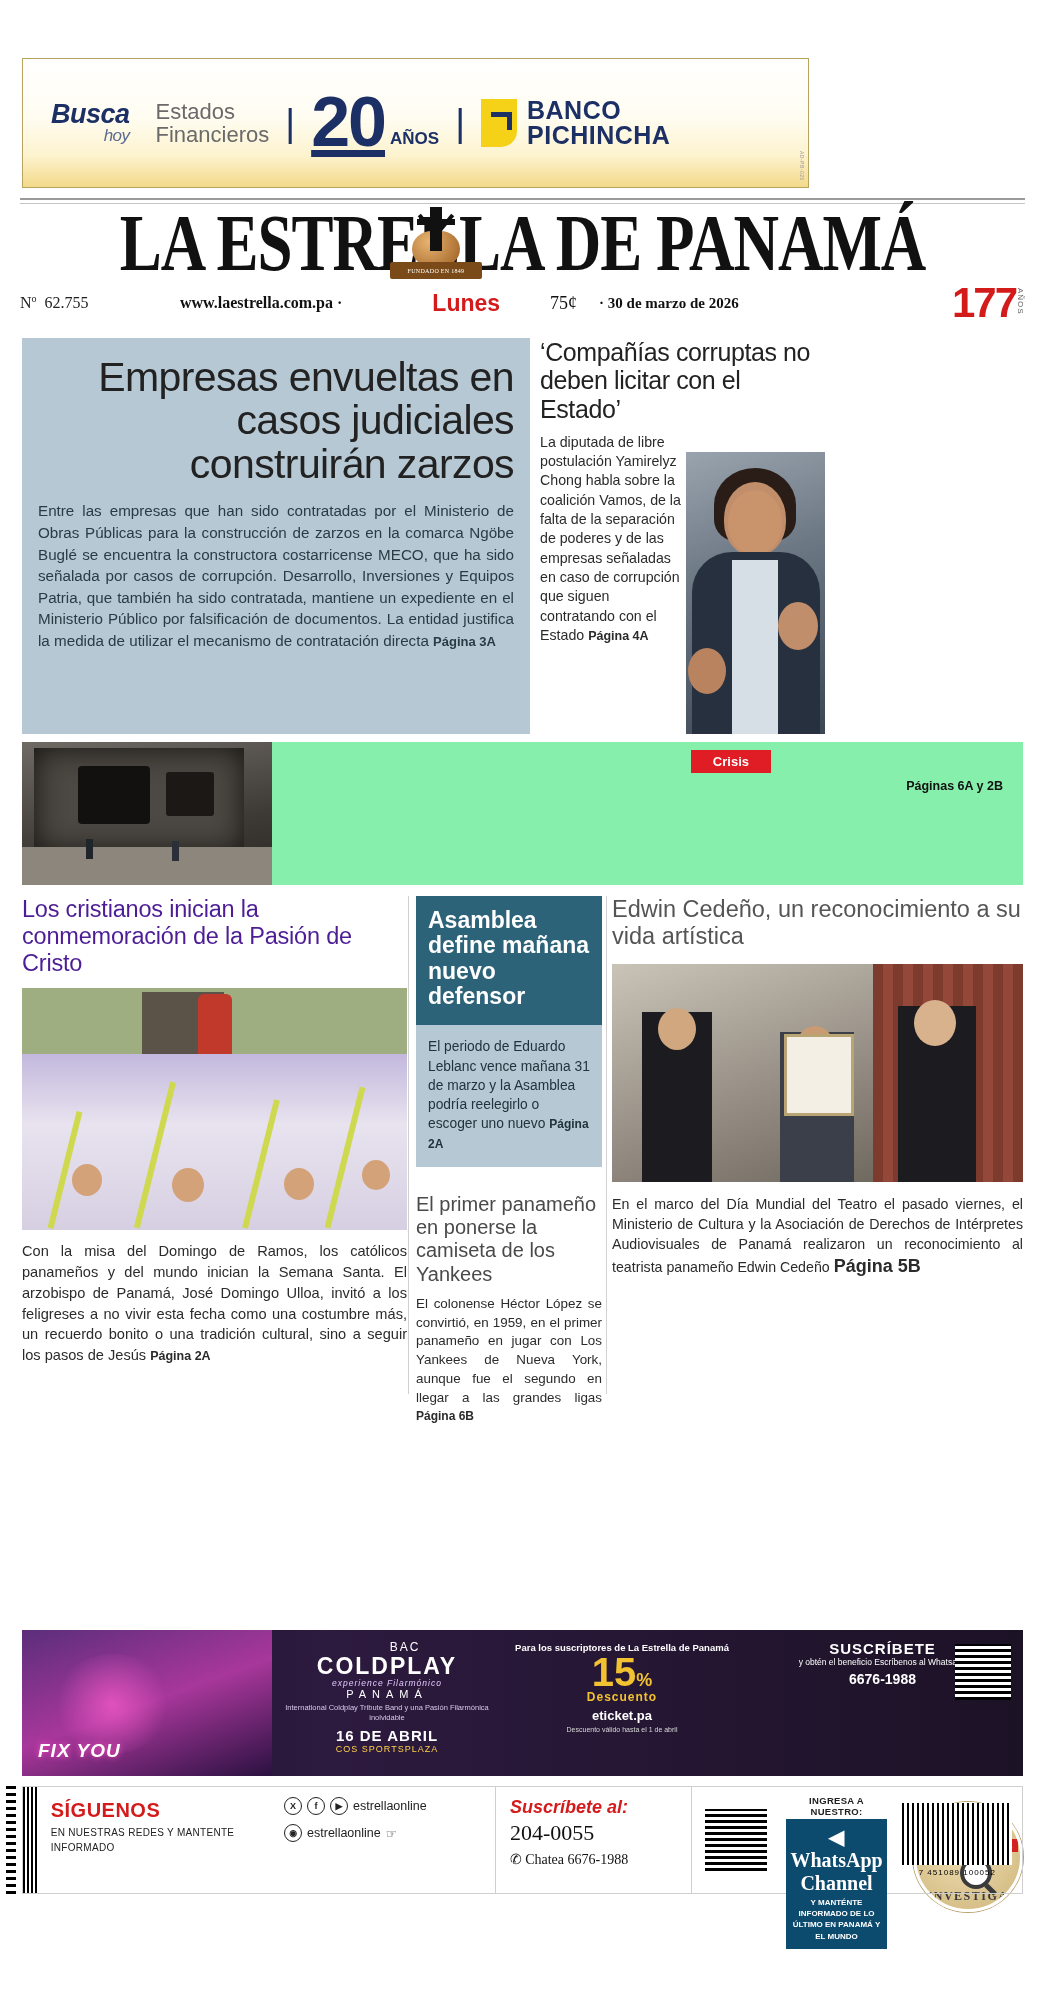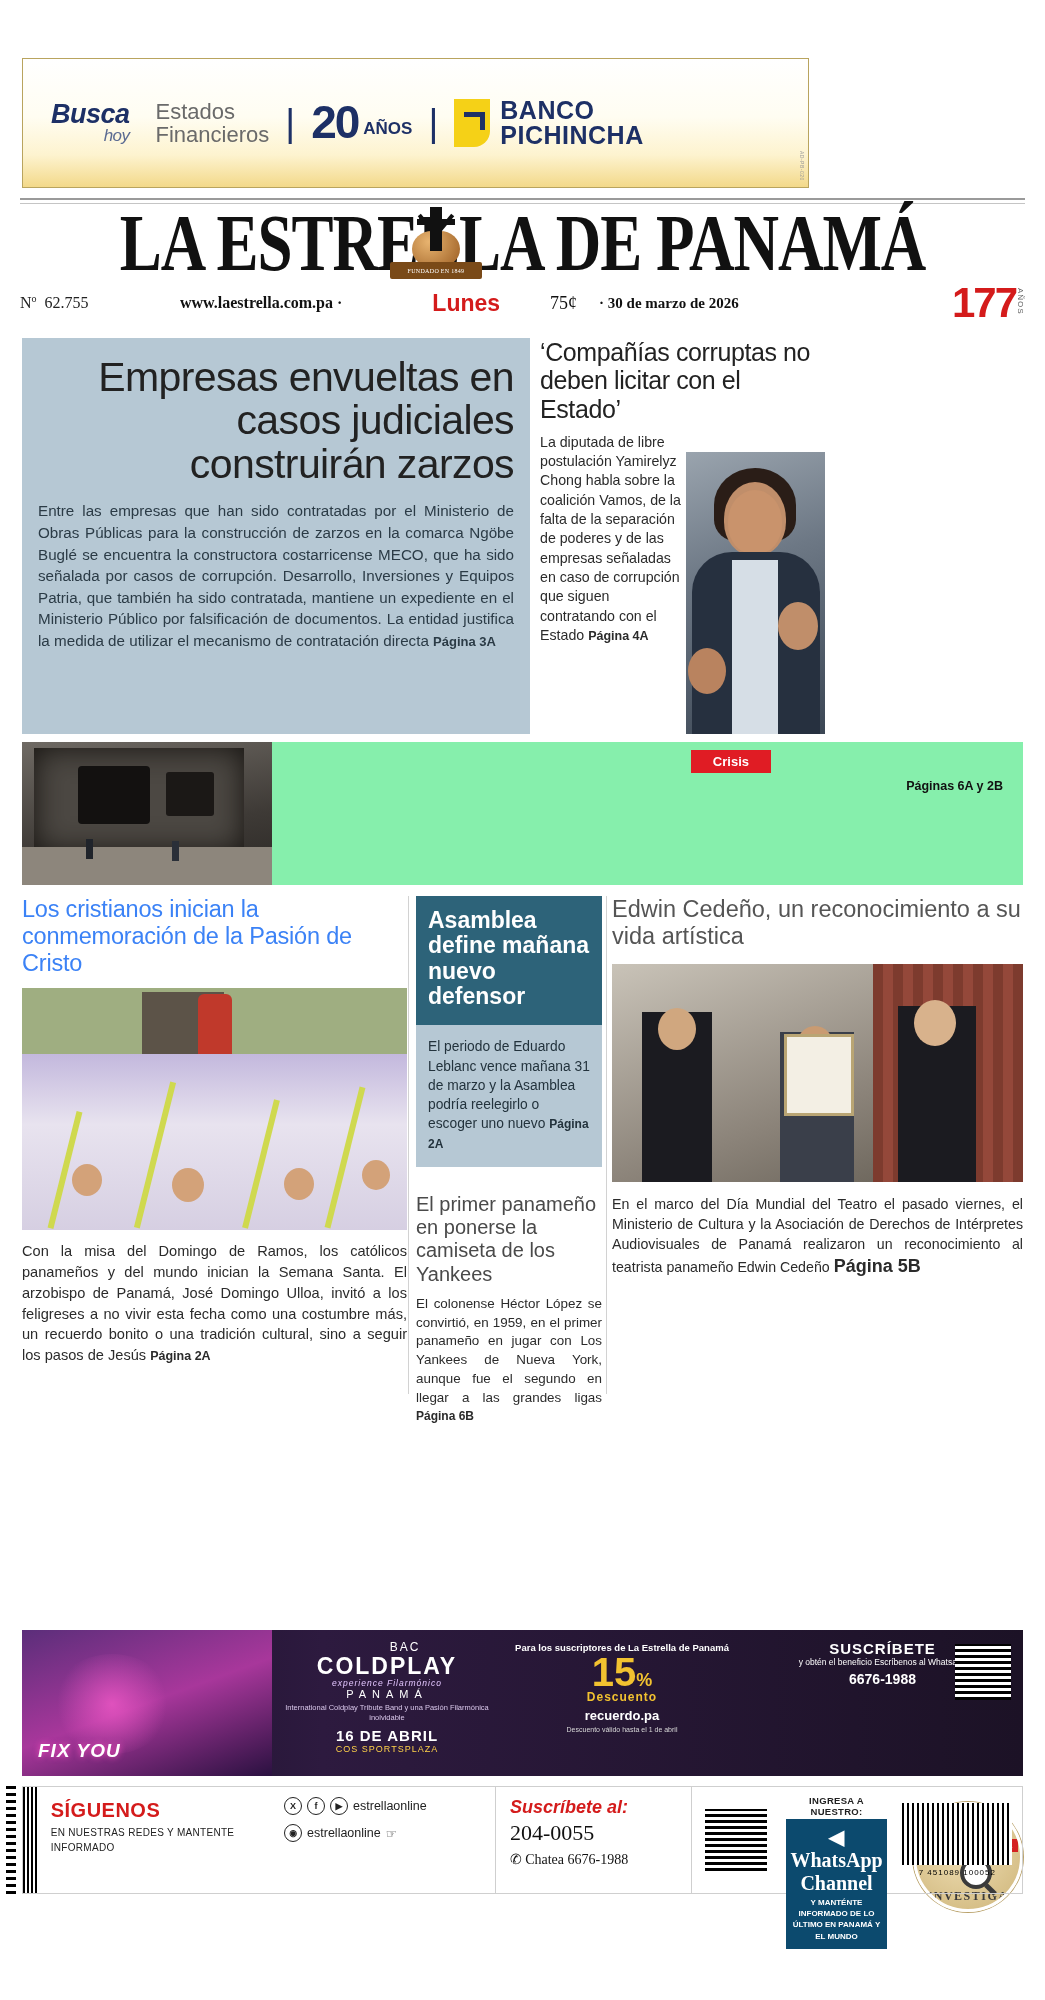--- a/index.html
+++ b/index.html
@@ -8,21 +8,21 @@
 
   
   #topad{position:absolute;left:22px;top:58px;width:787px;height:130px;
         background:linear-gradient(to bottom,#ffffff 0%,#fffdf2 45%,#fdf3cf 75%,#f3d98a 100%);
         border:1px solid #b9a45e;display:flex;align-items:center;padding:0 28px;box-sizing:border-box;}
   #topad .busca{font-weight:bold;font-style:italic;color:#1d3066;font-size:27px;line-height:.95;letter-spacing:-.5px;}
   #topad .busca .hoy{display:block;text-align:right;font-weight:normal;font-size:17px;color:#5b6b92;}
   #topad .estfin{margin-left:26px;color:#6a6a6a;font-size:22px;line-height:1.05;font-weight:300;}
   #topad .vbar{margin:0 16px;color:#1d3066;font-size:38px;font-weight:300;}
   #topad .twenty{display:flex;align-items:flex-end;}
-  #topad .num20{font-size:46px;font-weight:bold;color:#1d3066;letter-spacing:-2px;line-height:.85;}
+  #topad .num20{font-size:70px;font-weight:bold;color:#1d3066;letter-spacing:-2px;line-height:.85;text-decoration:underline;}
   #topad .anios{font-size:17px;font-weight:bold;color:#1d3066;margin-left:5px;margin-bottom:4px;}
   #topad .bpbox{width:36px;height:48px;background:#f5d117;border-radius:0 0 16px 0;position:relative;margin-right:10px;}
   #topad .bpbox:after{content:"";position:absolute;left:10px;top:13px;width:16px;height:13px;
         border-top:5px solid #1d3066;border-right:5px solid #1d3066;}
   #topad .bpname{font-size:25px;font-weight:bold;color:#1d3066;line-height:1.0;letter-spacing:.5px;}
   #topad .adcode{position:absolute;right:3px;bottom:6px;font-size:5px;color:#999;
         writing-mode:vertical-rl;letter-spacing:.5px;}
 
   
   #rule1{position:absolute;left:20px;right:20px;top:198px;height:2px;background:#9a9a9a;}
@@ -110,21 +110,21 @@
   #crisis .txt{flex:1;position:relative;padding:34px 14px 10px 0;box-sizing:border-box;}
   #crisis .tag{position:absolute;right:252px;top:8px;background:#e01c24;color:#fff;font-weight:bold;
         font-size:13px;padding:4px 22px;}
   #crisis .hl{font-style:italic;font-size:24px;line-height:1.22;color:#1f1f1f;text-align:right;
         font-weight:400;padding-right:6px;}
   #crisis .pg{text-align:right;font-weight:bold;font-size:12.5px;color:#111;margin-top:3px;padding-right:6px;}
 
   
   .colsep{position:absolute;width:1px;background:#d2d2d2;}
   #c1{position:absolute;left:22px;top:896px;width:385px;}
-  #c1 h3{margin:0;font-weight:300;font-size:23.5px;line-height:1.14;color:#3b82f6;letter-spacing:-.2px;}
+  #c1 h3{margin:0;font-weight:300;font-size:23.5px;line-height:1.14;color:#4c1d95;letter-spacing:-.2px;}
   #c1 .ph{margin-top:12px;width:385px;height:242px;position:relative;overflow:hidden;
         background:linear-gradient(175deg,#8fa06d,#5f7347 35%,#7e8a63 100%);}
   #c1 .ph .wall{position:absolute;left:0;top:0;width:385px;height:70px;background:#9fae81;}
   #c1 .ph .door{position:absolute;left:120px;top:4px;width:82px;height:66px;background:#5c5348;}
   #c1 .ph .crowd{position:absolute;left:0;bottom:0;width:385px;height:176px;
         background:linear-gradient(180deg,#c3b8dd,#e8e3ef 40%,#d6cfe2 100%);}
   #c1 .ph .palm{position:absolute;bottom:0;width:6px;background:#cfd94f;transform:rotate(14deg);}
   #c1 .ph .head{position:absolute;border-radius:50%;background:#d3a279;}
   #c1 .ph .stat{position:absolute;left:176px;top:6px;width:34px;height:74px;background:#c0392b;border-radius:6px 6px 0 0;}
   #c1 .cap{margin-top:11px;font-size:14.6px;line-height:1.42;color:#2b2b2b;text-align:justify;}
@@ -389,21 +389,21 @@
       <div class="sm">International Coldplay Tribute Band y una Pasión Filarmónica inolvidable</div>
       <div class="dt">16 DE ABRIL</div>
       <div class="vn">COS SPORTSPLAZA</div>
     </div>
     <div class="a3">
       <div class="forsub">Para los suscriptores de La Estrella de Panamá</div>
       <div class="pct">
         <span>15</span><small>%</small>
       </div>
       <div class="desc">Descuento</div>
-      <div class="tick">recuerdo.pa</div>
+      <div class="tick">eticket.pa</div>
       <div class="note">Descuento válido hasta el 1 de abril</div>
     </div>
     <div class="a4">
       <div class="sus">SUSCRÍBETE</div>
       <div class="ben">y obtén el beneficio Escríbenos al Whatsapp</div>
       <div class="wa">6676-1988</div>
       <div class="qr"></div>
     </div>
   </div>
 

